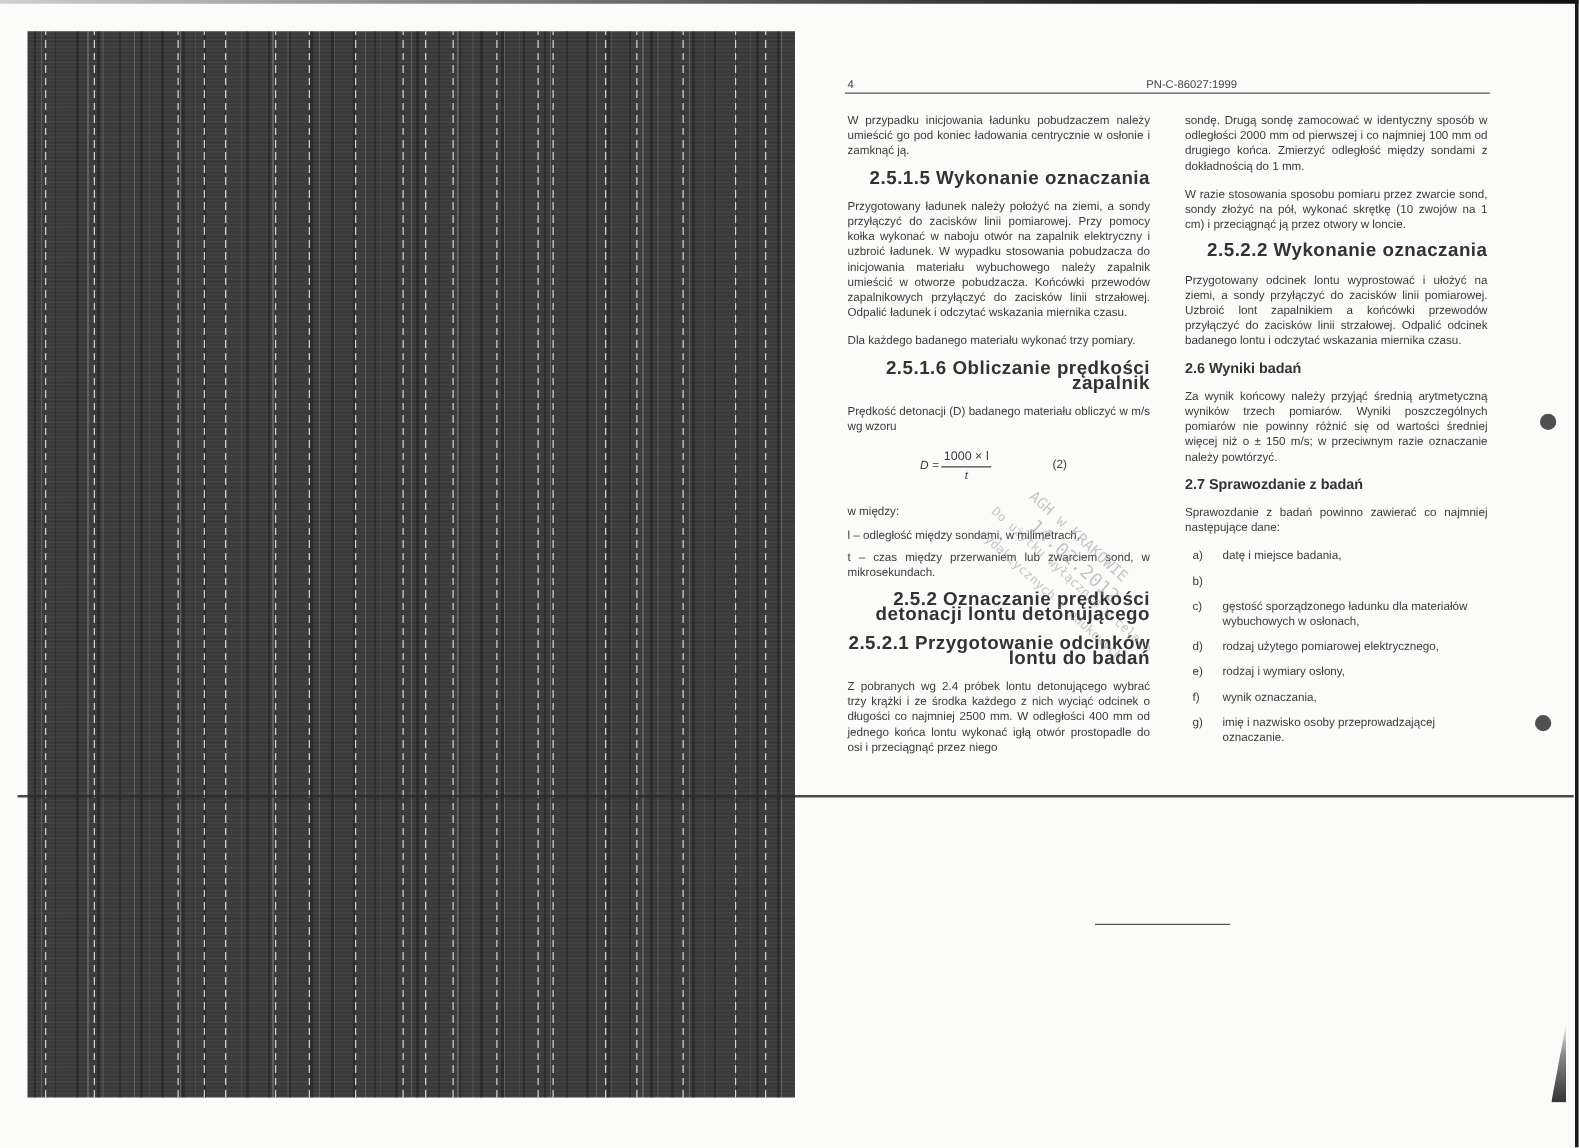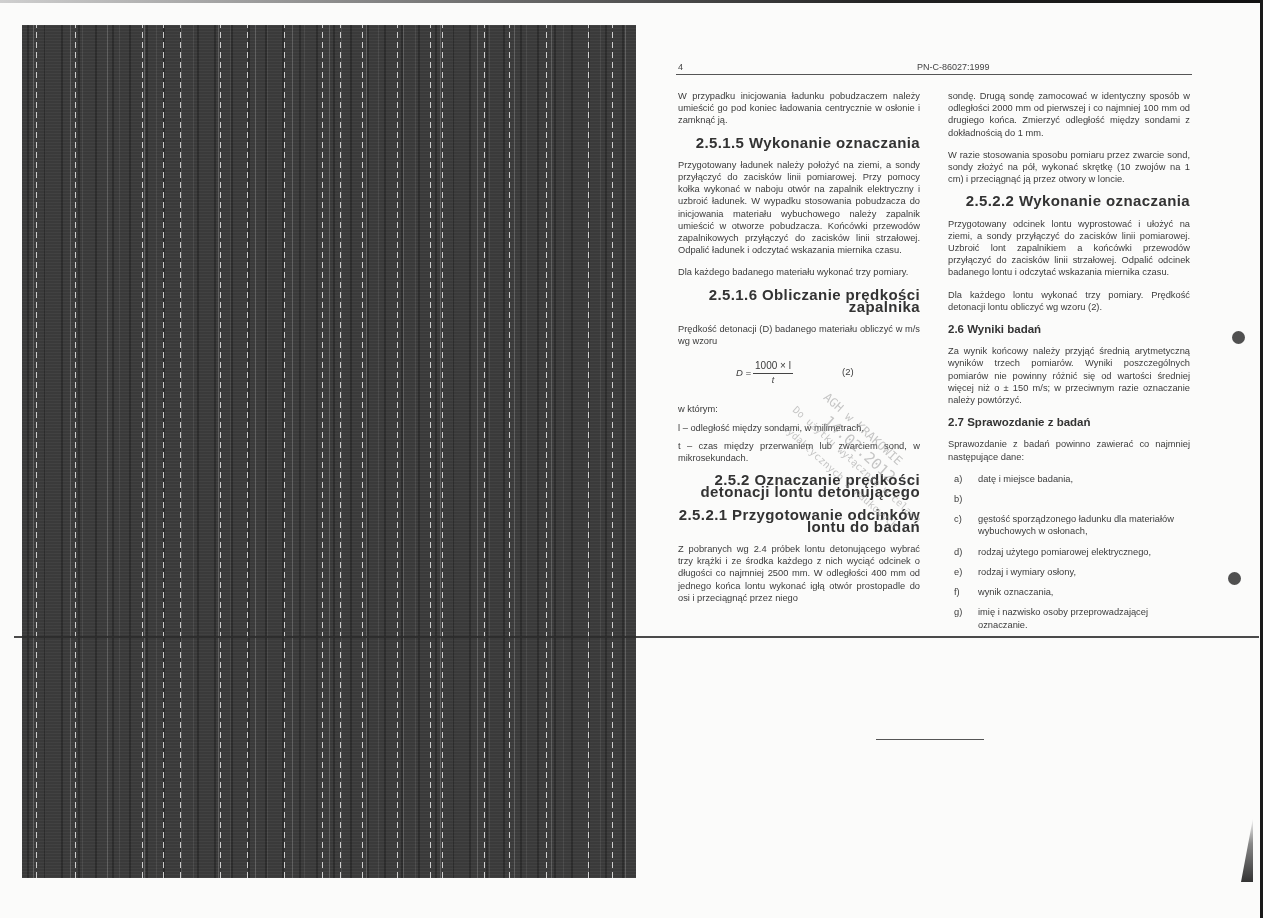--- a/index.html
+++ b/index.html
@@ -83,44 +83,43 @@
   <div class="header">
     <span class="pgnum">4</span>
     <span class="std">PN-C-86027:1999</span>
   </div>
 
   <div class="col left">
     <p>W przypadku inicjowania ładunku pobudzaczem należy umieścić go pod koniec ładowania centrycznie w osłonie i zamknąć ją.</p>
     <h3>2.5.1.5  Wykonanie oznaczania</h3>
     <p>Przygotowany ładunek należy położyć na ziemi, a sondy przyłączyć do zacisków linii pomiarowej. Przy pomocy kołka wykonać w naboju otwór na zapalnik elektryczny i uzbroić ładunek. W wypadku stosowania pobudzacza do inicjowania materiału wybuchowego należy zapalnik umieścić w otworze pobudzacza. Końcówki przewodów zapalnikowych przyłączyć do zacisków linii strzałowej. Odpalić ładunek i odczytać wskazania miernika czasu.</p>
     <p>Dla każdego badanego materiału wykonać trzy pomiary.</p>
-    <h3>2.5.1.6  Obliczanie prędkości zapalnika</h3>
+    <h3>2.5.1.6  Obliczanie prędkości zapalnik</h3>
     <p style="margin-bottom:4px">Prędkość detonacji (D) badanego materiału obliczyć w m/s wg wzoru</p>
     <div class="formula">
       <span class="lhs">D =</span>
       <span class="frac">
         <span class="num">1000 × l</span>
         <span class="den">t</span>
       </span>
       <span class="eqno">(2)</span>
     </div>
-    <p style="margin-bottom:6px">w którym:</p>
+    <p style="margin-bottom:6px">w między:</p>
     <p style="margin-bottom:6px">l – odległość między sondami, w milimetrach,</p>
     <p>t – czas między przerwaniem lub zwarciem sond, w mikrosekundach.</p>
     <h3>2.5.2  Oznaczanie prędkości detonacji lontu detonującego</h3>
     <h3>2.5.2.1  Przygotowanie odcinków lontu do badań</h3>
     <p>Z pobranych wg 2.4 próbek lontu detonującego wybrać trzy krążki i ze środka każdego z nich wyciąć odcinek o długości co najmniej 2500 mm. W odległości 400 mm od jednego końca lontu wykonać igłą otwór prostopadle do osi i przeciągnąć przez niego</p>
   </div>
 
   <div class="col right">
     <p>sondę. Drugą sondę zamocować w identyczny sposób w odległości 2000 mm od pierwszej i co najmniej 100 mm od drugiego końca. Zmierzyć odległość między sondami z dokładnością do 1 mm.</p>
     <p>W razie stosowania sposobu pomiaru przez zwarcie sond, sondy złożyć na pół, wykonać skrętkę (10 zwojów na 1 cm) i przeciągnąć ją przez otwory w loncie.</p>
     <h3>2.5.2.2  Wykonanie oznaczania</h3>
     <p>Przygotowany odcinek lontu wyprostować i ułożyć na ziemi, a sondy przyłączyć do zacisków linii pomiarowej. Uzbroić lont zapalnikiem a końcówki przewodów przyłączyć do zacisków linii strzałowej. Odpalić odcinek badanego lontu i odczytać wskazania miernika czasu.</p>
-    <p>Dla każdego lontu wykonać trzy pomiary. Prędkość detonacji lontu obliczyć wg wzoru (2).</p>
     <h2>2.6 Wyniki badań</h2>
     <p>Za wynik końcowy należy przyjąć średnią arytmetyczną wyników trzech pomiarów. Wyniki poszczególnych pomiarów nie powinny różnić się od wartości średniej więcej niż o ± 150 m/s; w przeciwnym razie oznaczanie należy powtórzyć.</p>
     <h2>2.7 Sprawozdanie z badań</h2>
     <p>Sprawozdanie z badań powinno zawierać co najmniej następujące dane:</p>
     <ul class="list">
       <li>
           <span class="lbl">a)</span>
           <span>datę i miejsce badania,</span>
         </li>
       <li>

